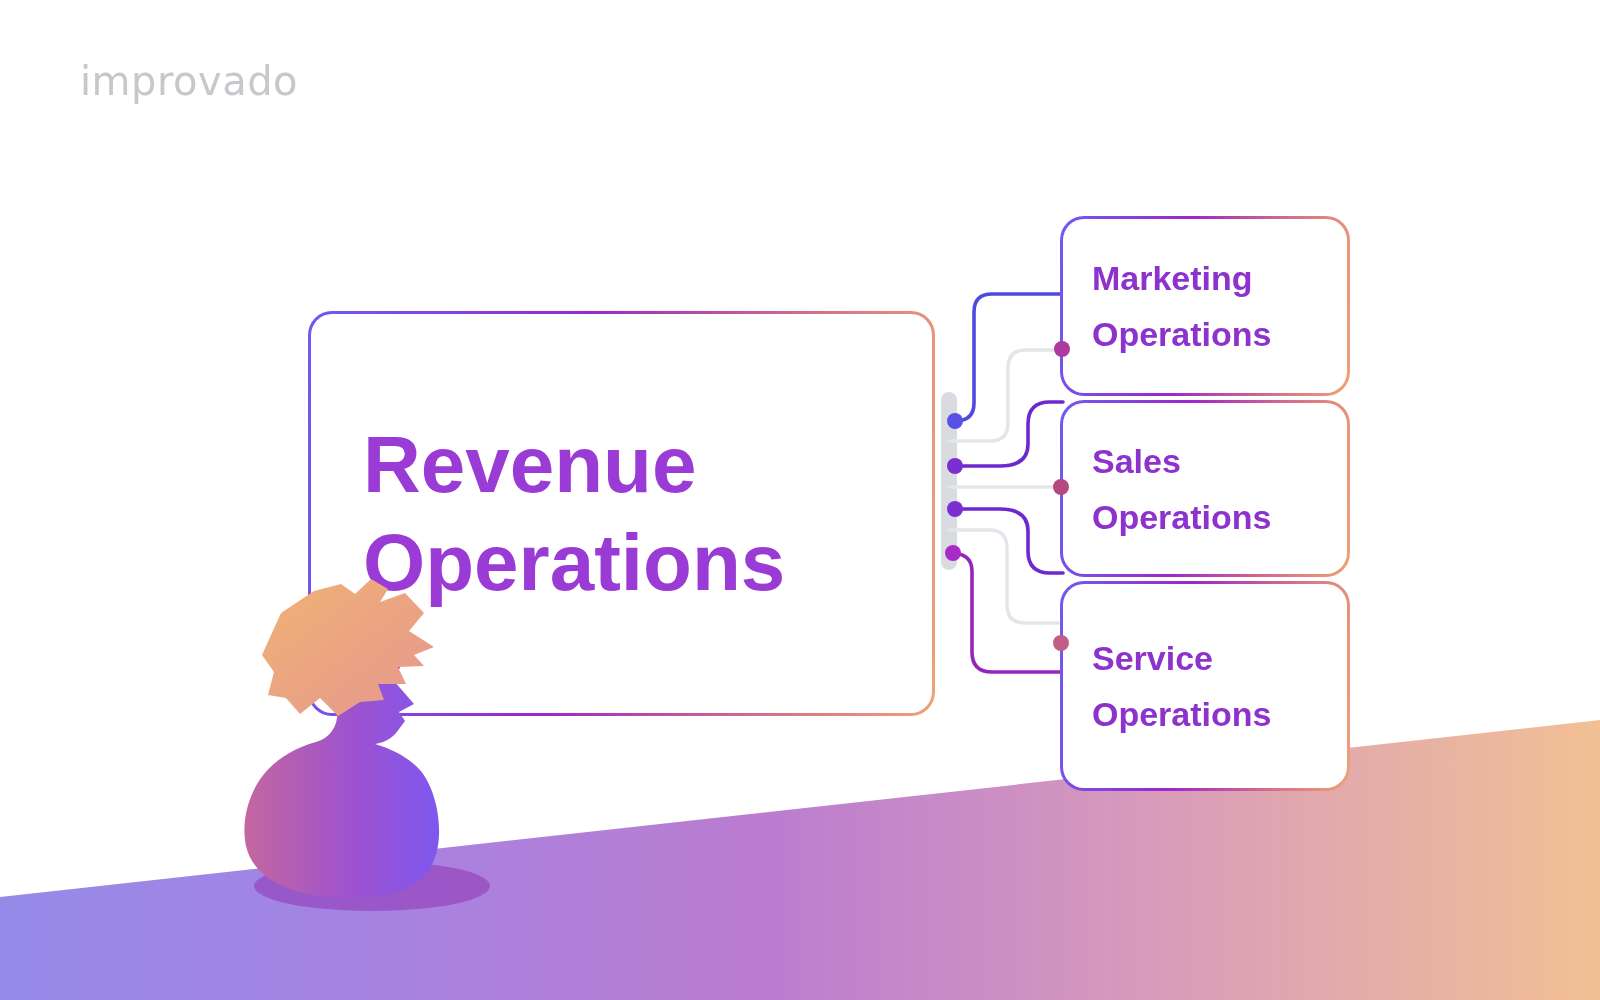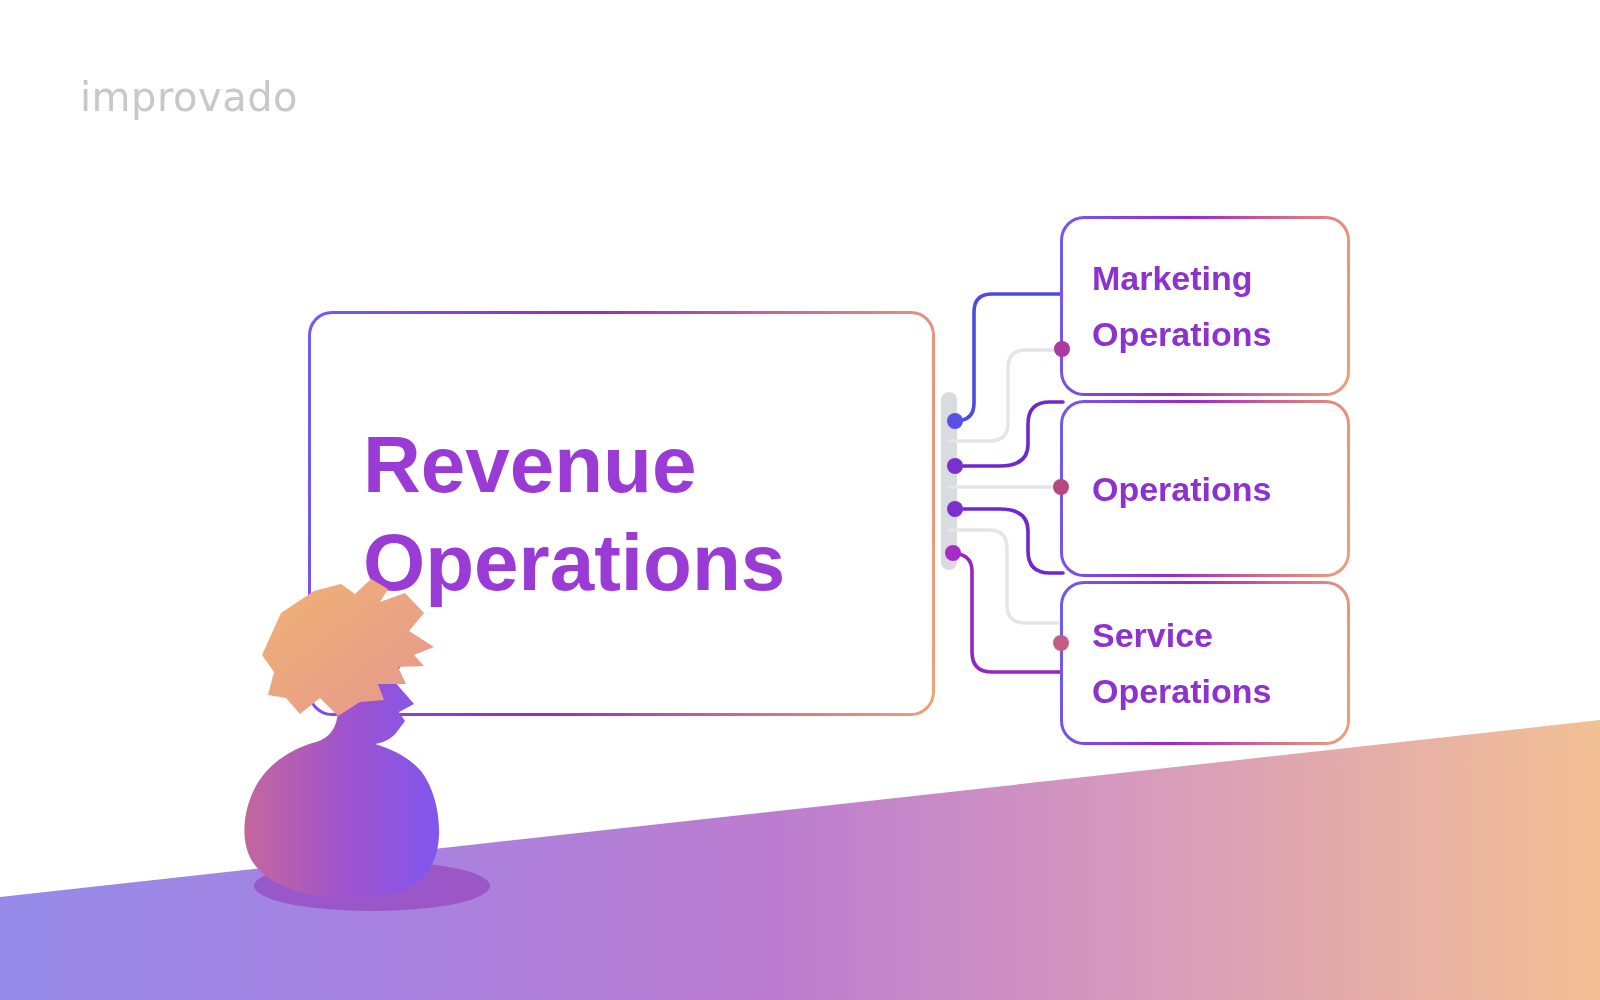--- a/index.html
+++ b/index.html
@@ -31,26 +31,26 @@
   }
   .node.main{left:308px;top:283px;width:627px;height:405px;margin-top:28px;}
   .node.main .node-inner{padding-left:52px;}
   .main-line{
     color:var(--title-text);font-size:80px;line-height:82px;font-weight:bold;letter-spacing:0px;
   }
   .node.child{left:1060px;width:290px;height:180px;}
   .node.child .node-inner{padding-left:29px;}
   .node.marketing{top:216px;}
   .node.sales{top:400px;height:177px;}
-  .node.service{top:581px;height:164px;}
+  .node.service{top:581px;height:210px;}
   .child-line{
     color:var(--child-text);font-size:34px;line-height:40px;font-weight:bold;
   }
   .logo{
-    position:absolute;left:80px;top:74px;z-index:7;
+    position:absolute;left:80px;top:58px;z-index:7;
     font-family:"DejaVu Sans", sans-serif;font-size:40px;font-weight:500;
     letter-spacing:0.5px;color:var(--logo-text);
   }
   .d-blue{fill:var(--dot-blue);}
   .d-purple{fill:var(--dot-purple);}
   .d-magenta{fill:var(--dot-magenta);}
   .d-pink1{fill:#ad3a9e;}
   .d-pink2{fill:var(--dot-pink);}
   .d-pink3{fill:#c25d85;}
 </style>
@@ -80,20 +80,21 @@
   </div>
 
   <div class="node child marketing">
     <div class="node-inner">
       <div class="child-line">Marketing</div>
       <div class="child-line">Operations</div>
     </div>
   </div>
   <div class="node child sales">
     <div class="node-inner">
+      <div class="child-line">Sales</div>
       <div class="child-line">Operations</div>
     </div>
   </div>
   <div class="node child service">
     <div class="node-inner">
       <div class="child-line">Service</div>
       <div class="child-line">Operations</div>
     </div>
   </div>
 

